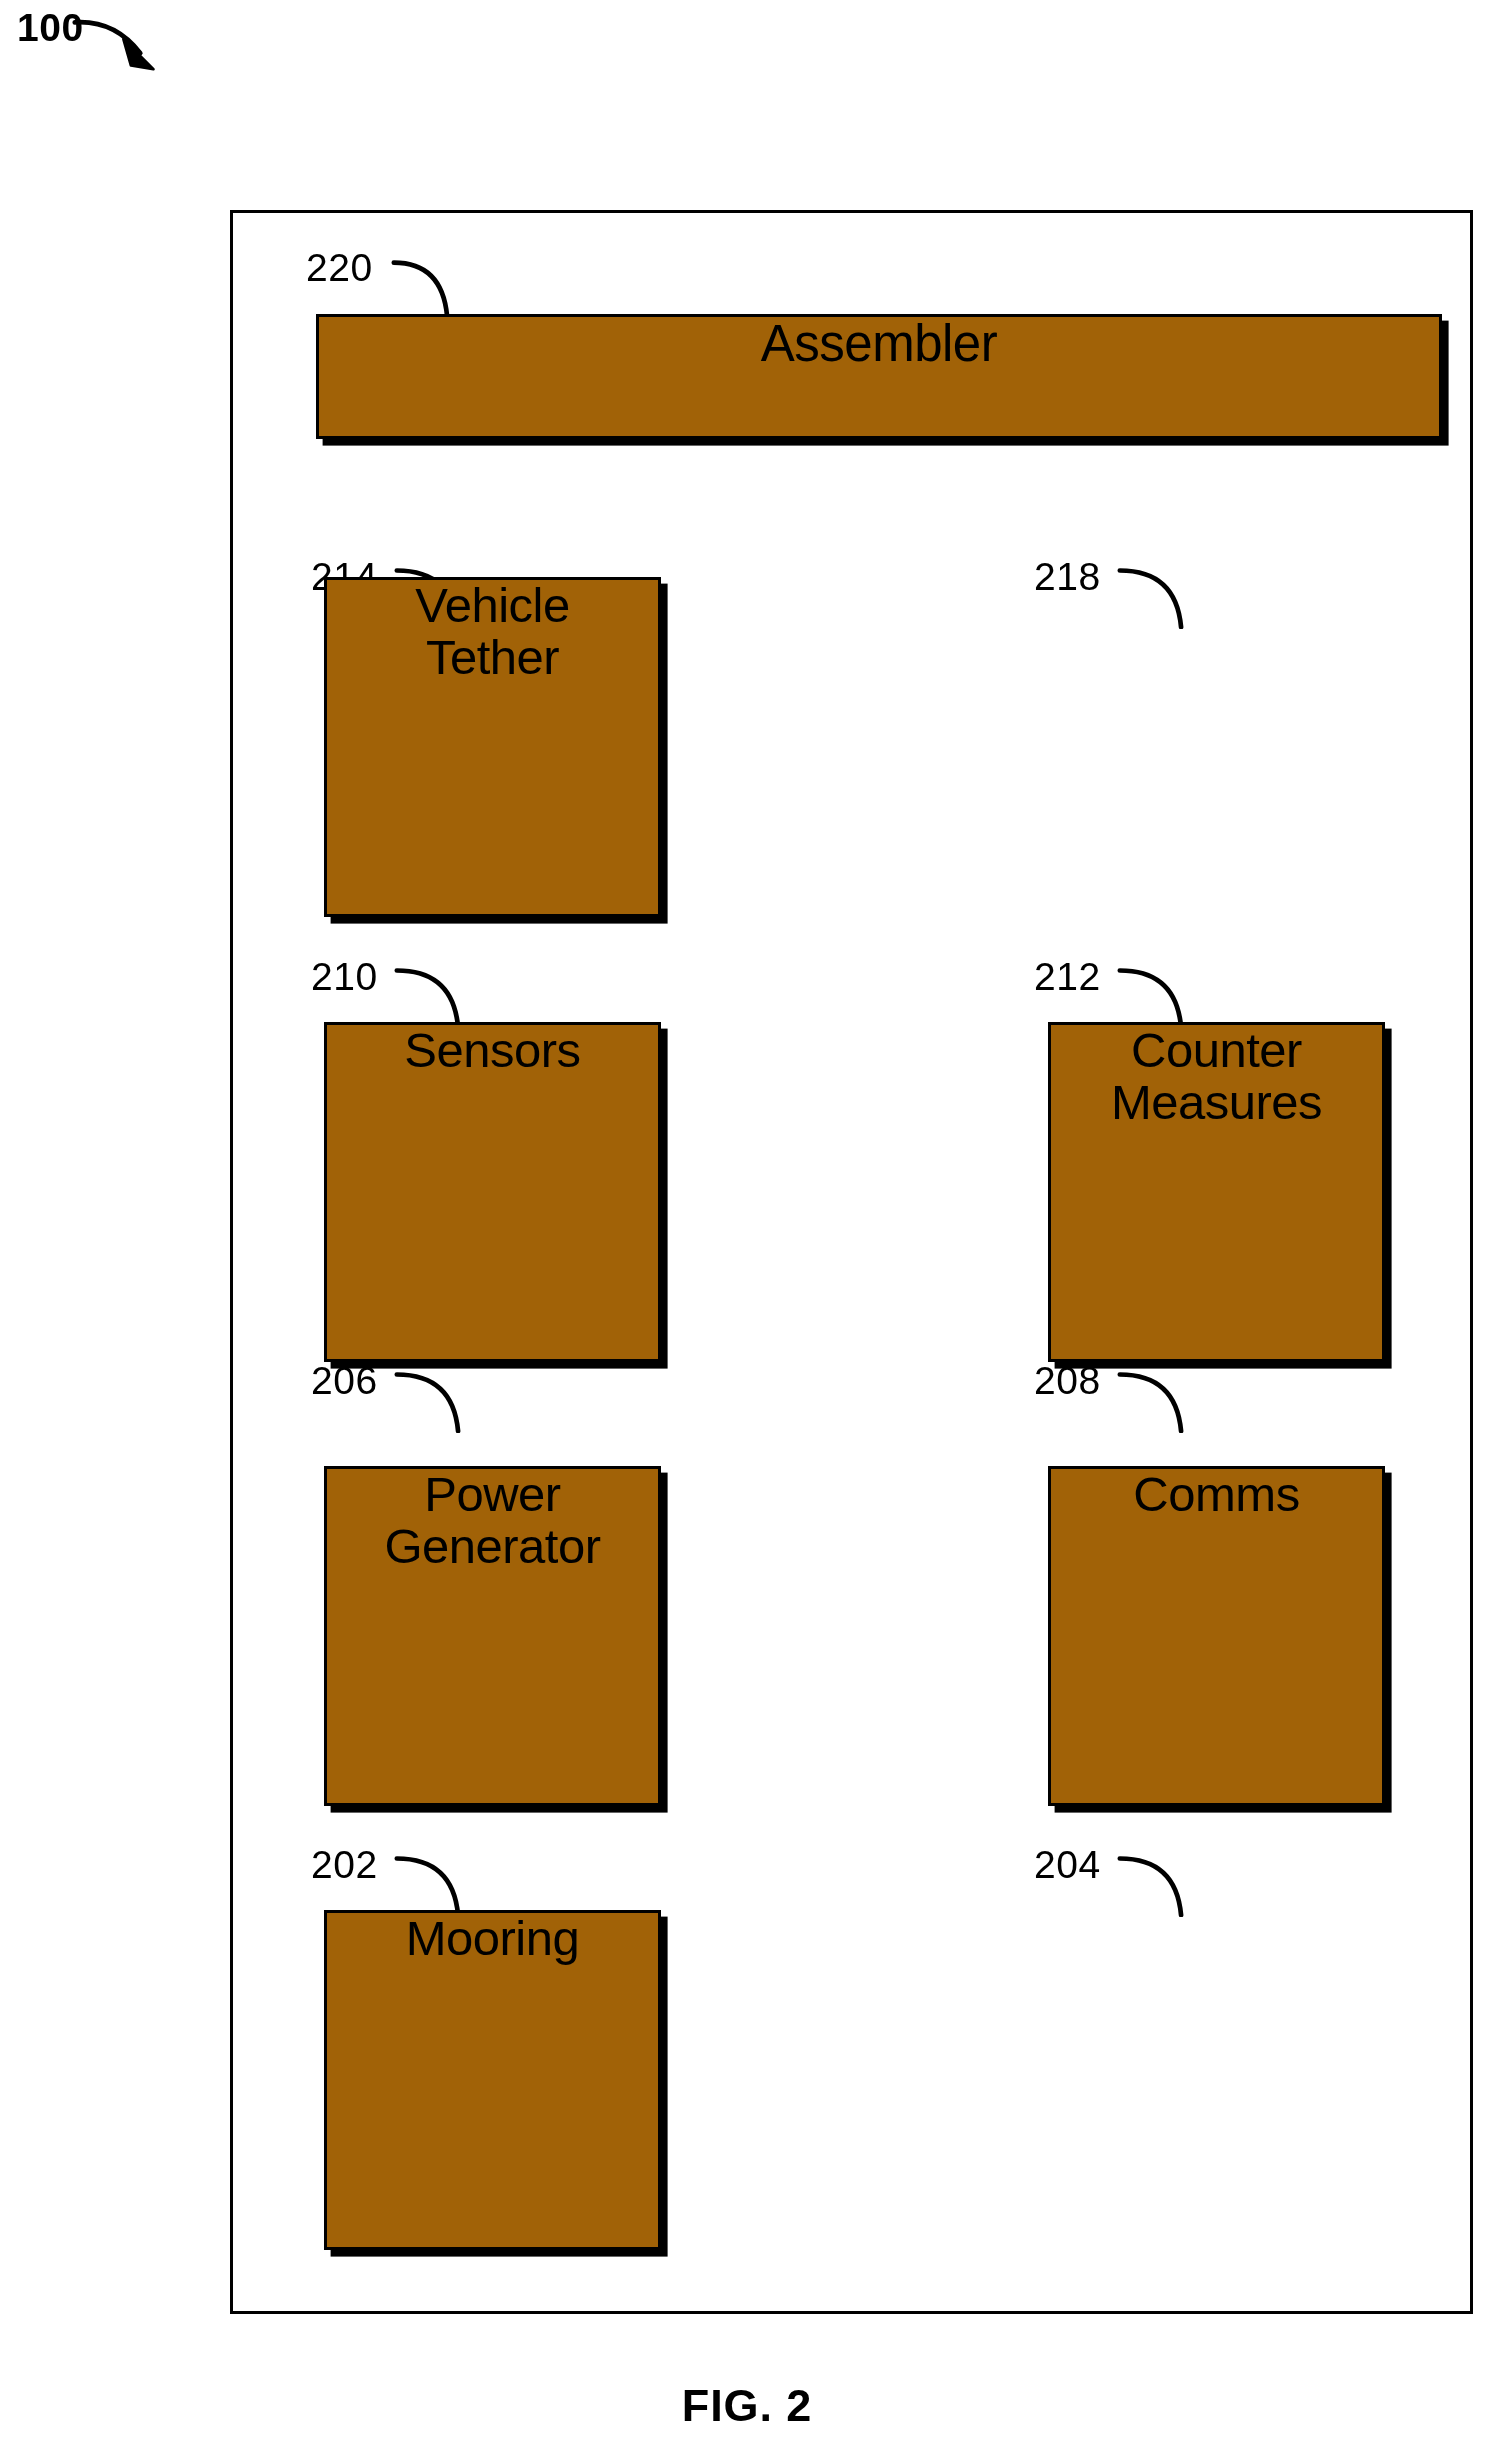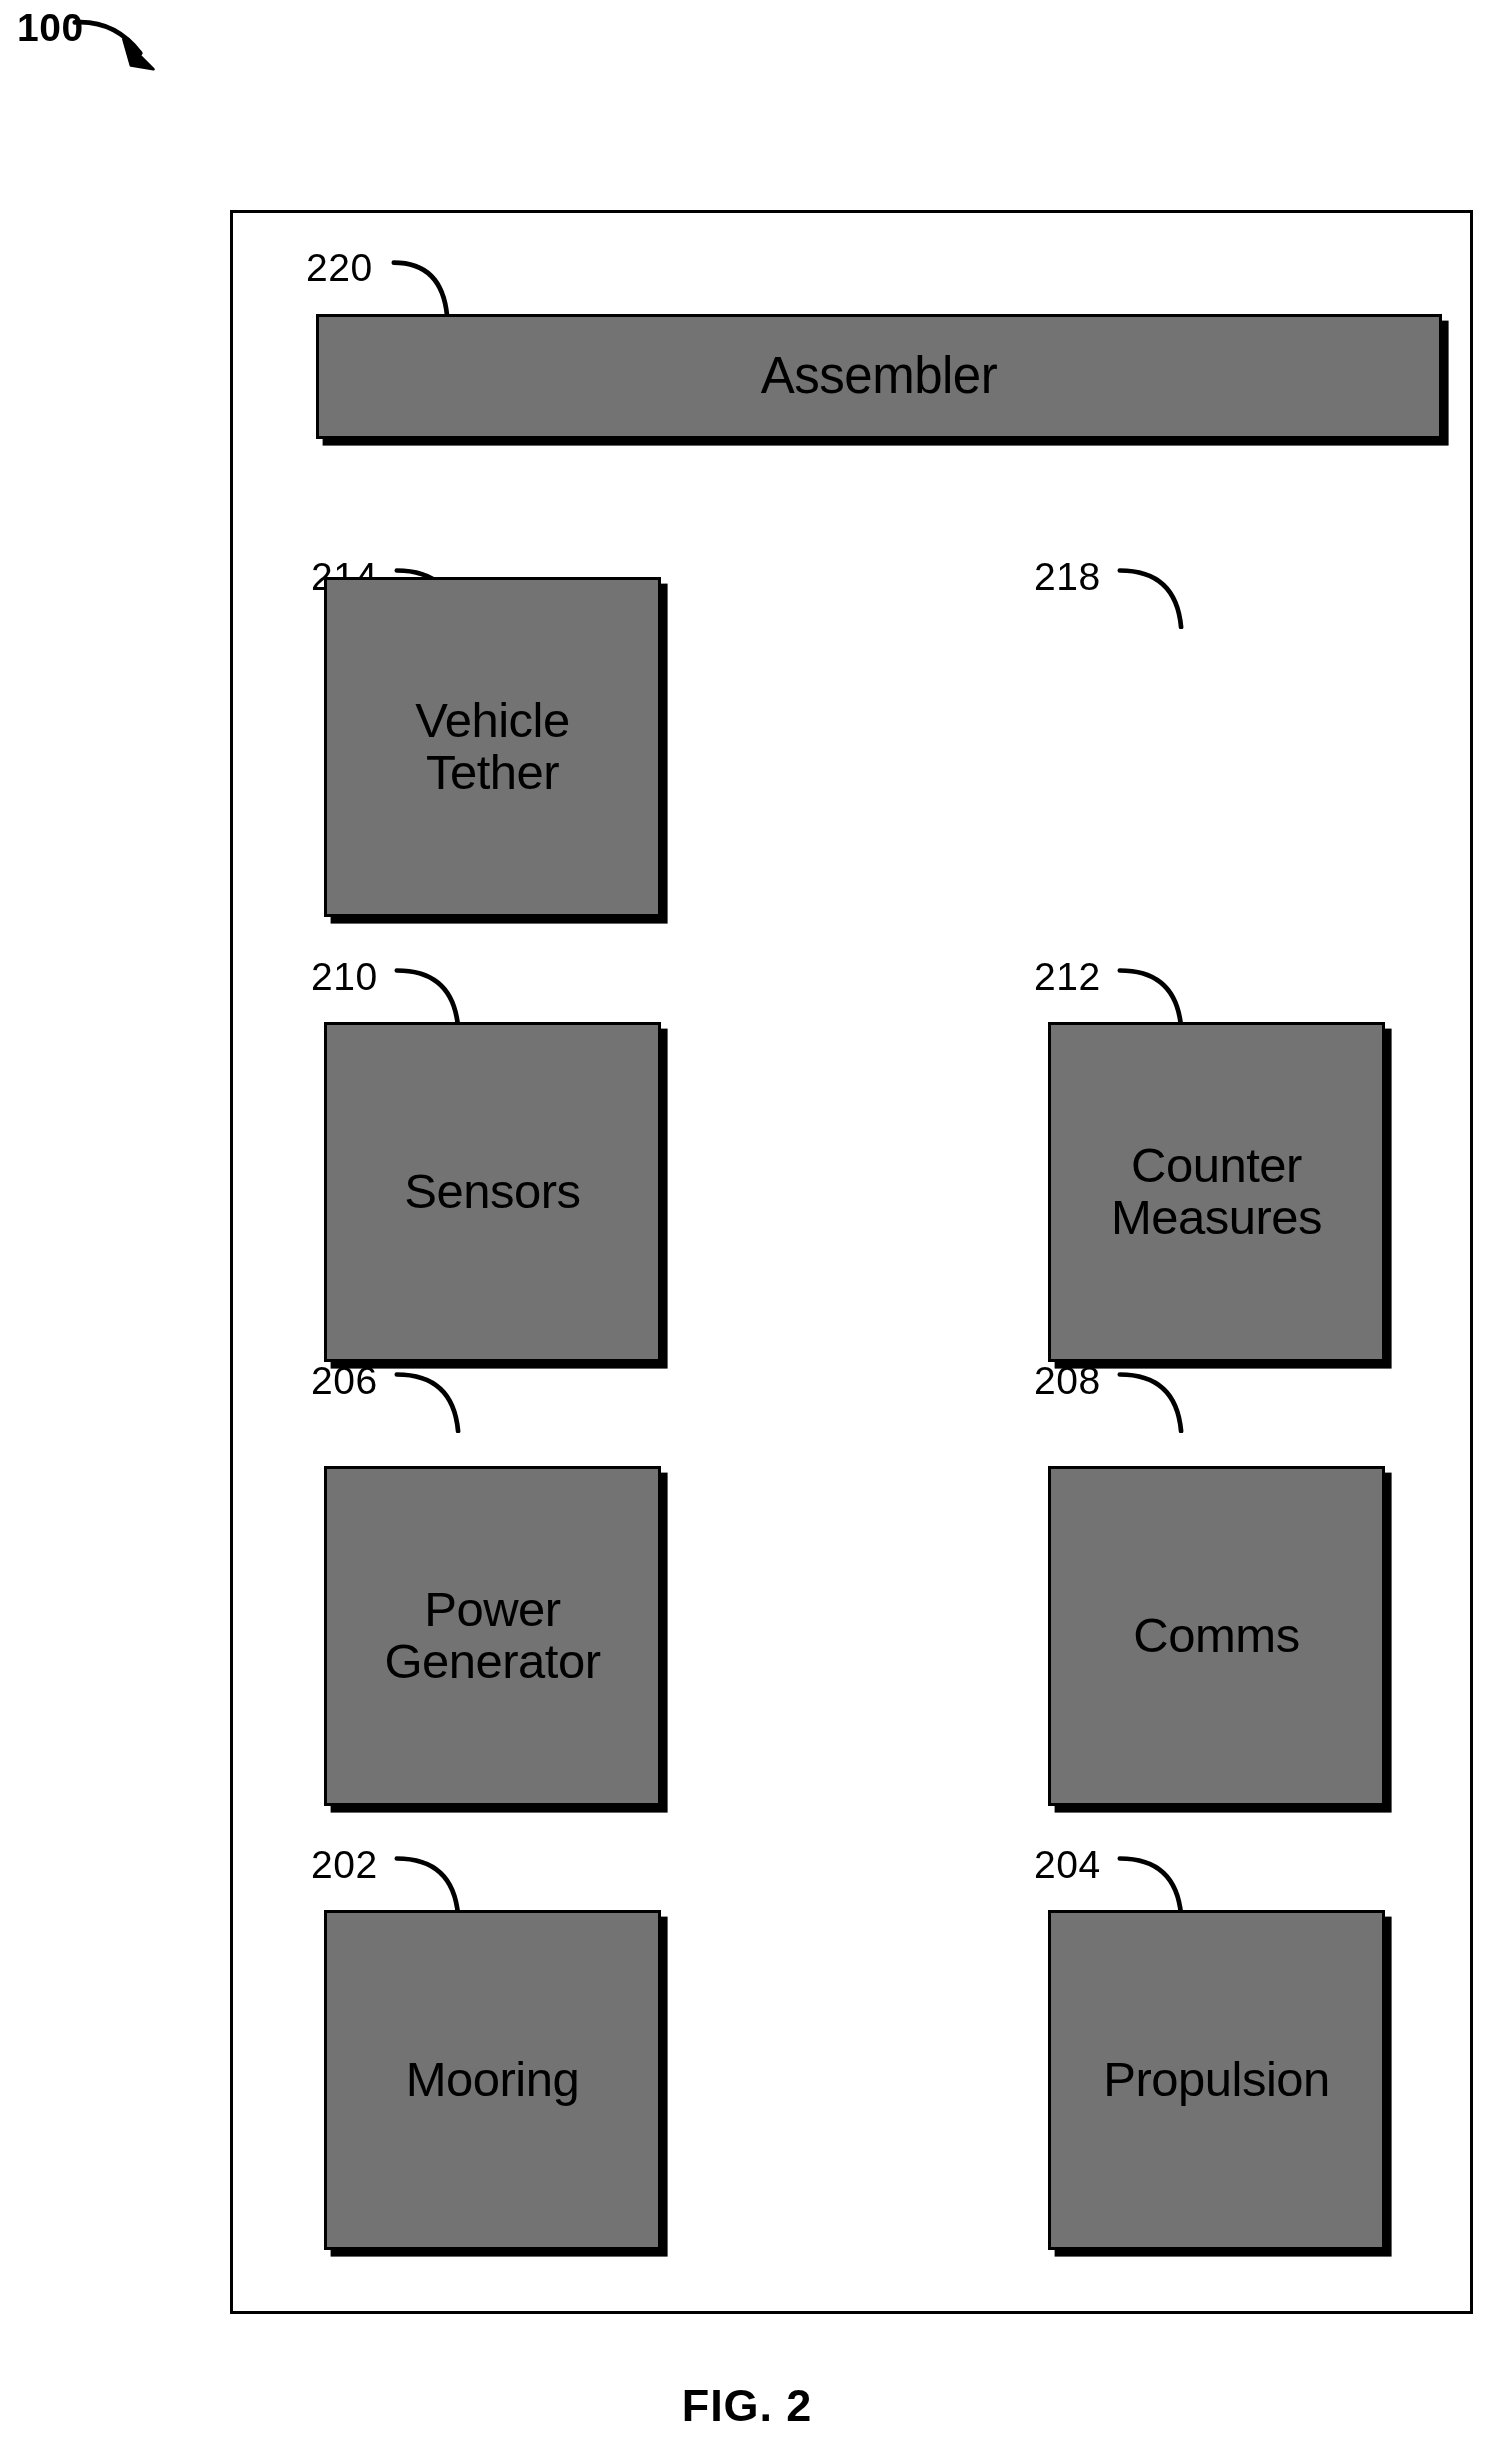--- a/index.html
+++ b/index.html
@@ -45,24 +45,23 @@
     border: 3.8px solid #000000;
     box-sizing: border-box;
     background: #ffffff;
   }
 
   
   .component-block {
     position: absolute;
     box-sizing: border-box;
     border: 3.8px solid #000000;
-    background: #737373;
+    background: #a16207;
     box-shadow: 6.6px 6.6px 0 0 #000000;
     display: flex;
-    align-items: center;
     justify-content: center;
     text-align: center;
   }
   .component-label {
     font-size: 49px;
     line-height: 1.06;
     letter-spacing: -0.5px;
     white-space: pre-line;
     padding: 0 1.9px;
   }
@@ -230,20 +229,17 @@
   <div class="component-block col-left row-4">
     <span class="component-label">Mooring</span>
   </div>
 
   <div class="ref-callout ref-right ref-row-4">
     <span class="ref-number">204</span>
     <svg class="ref-leader" viewBox="0 0 104 72">
       <path d="M 3 10 C 38 10 64 26 68 70" fill="none" stroke="#000" stroke-width="5" stroke-linecap="round"></path>
     </svg>
   </div>
-  <div class="component-block col-right row-4">
-    <span class="component-label">Propulsion</span>
-  </div>
 
 </div>
 
 <div id="figure-caption">FIG. 2</div>
 
 
 </body></html>

